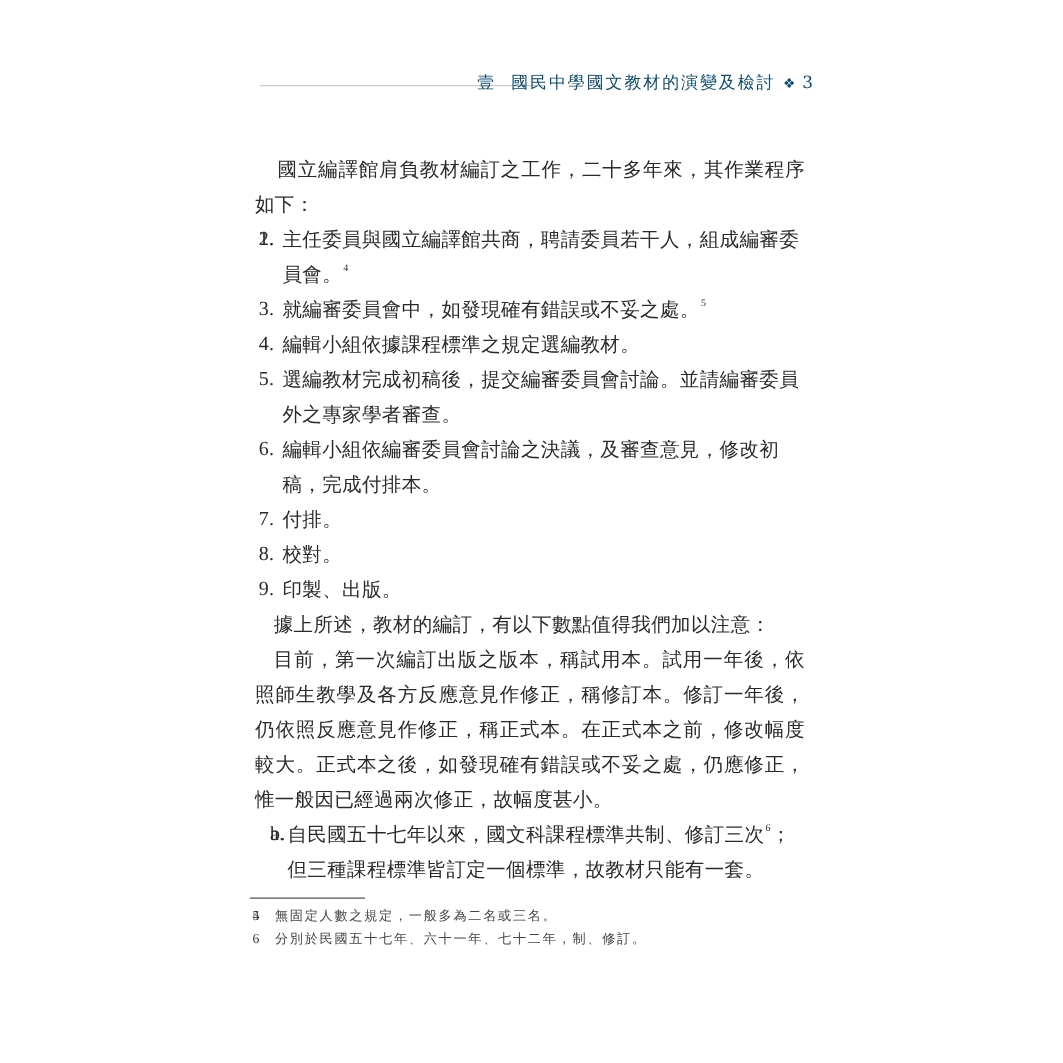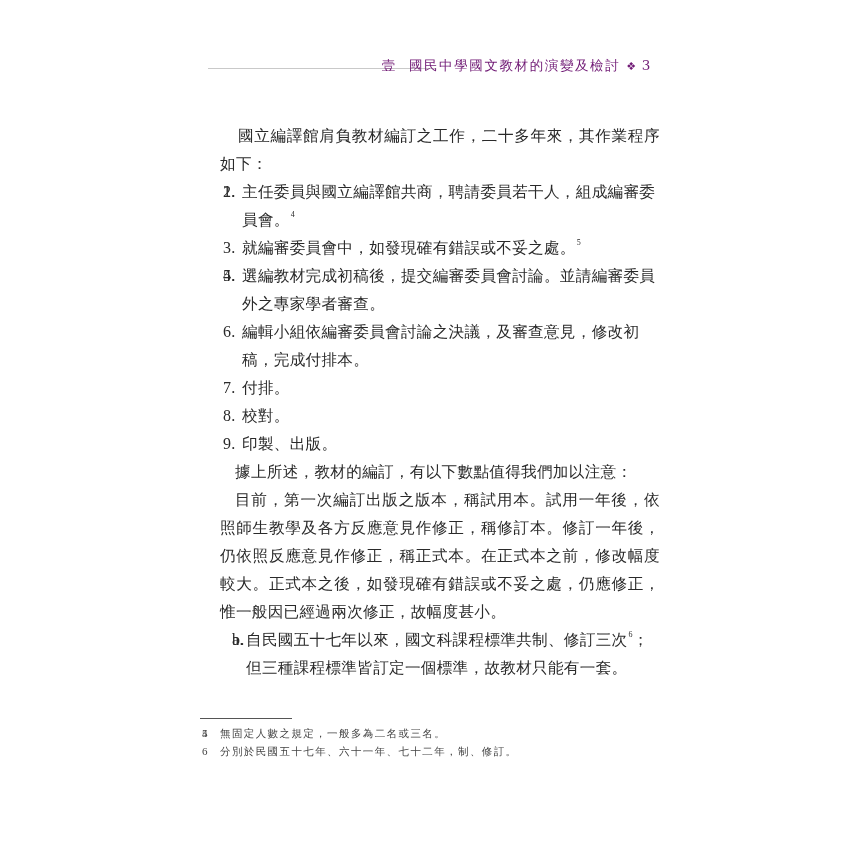--- a/index.html
+++ b/index.html
@@ -2,25 +2,25 @@
 <html><head>
 <meta charset="utf-8">
 <style>
   html, body { margin: 0; padding: 0; background: #ffffff; }
   body { width: 850px; height: 850px; position: relative; overflow: hidden;
          font-family: "DejaVu Serif", "Liberation Serif", serif; color: #2a2a2a; }
   .page { position: absolute; left: 0; top: 0; width: 850px; height: 850px; background: #fff; }
 
   .running-head { position: absolute; top: 57px; left: 205px; width: 447px; height: 20px; }
   .running-head .rule { position: absolute; left: 3px; top: 11px; width: 228px; height: 1px; background: #c9c9c9; }
-  .running-head .text { position: absolute; right: 0; top: 0; font-size: 13.5px; letter-spacing: 1.6px; white-space: nowrap; color: #701a75; text-align: right; }
+  .running-head .text { position: absolute; right: 0; top: 0; font-size: 13.5px; letter-spacing: 1.6px; white-space: nowrap; color: #0c4a6e; text-align: right; }
   .running-head .chap { margin-right: 12px; }
   .running-head .orn { font-size: 11px; margin: 0 4px 0 6px; }
 
-  .body { position: absolute; left: 220px; top: 122px; width: 440px; font-size: 15.6px; line-height: 28px; }
+  .body { position: absolute; left: 204px; top: 122px; width: 440px; font-size: 15.6px; line-height: 28px; }
   .para { margin: 0; text-indent: 15px; text-align: justify; letter-spacing: 0.3px; }
   .para.noindent-first { text-indent: 18px; }
   .olist { margin: 0; padding: 0; list-style: none; }
   .olist li { position: relative; padding-left: 22px; letter-spacing: 0.3px; }
   .olist li .num { position: absolute; left: 3px; top: 0; font-family: "Liberation Serif", serif; font-size: 16px; }
   .alist { margin: 0; padding: 0 0 0 12px; list-style: none; }
   .alist li { position: relative; padding-left: 14px; letter-spacing: 0.3px; }
   .alist li .num { position: absolute; left: 0; top: 0; font-family: "Liberation Serif", serif; font-size: 16px; }
   sup { font-size: 8px; vertical-align: 8px; line-height: 0; margin-left: 1px; font-family: "Liberation Serif", serif; }
 
@@ -41,21 +41,21 @@
     </div>
   </div>
 
   <div class="body">
     <p class="para noindent-first">國立編譯館肩負教材編訂之工作，二十多年來，其作業程序如下：</p>
 
     <ol class="olist">
       <li><span class="num">1.</span></li>
       <li><span class="num">2.</span><span>主任委員與國立編譯館共商，聘請委員若干人，組成編審委員會。</span><sup>4</sup></li>
       <li><span class="num">3.</span><span>就編審委員會中，如發現確有錯誤或不妥之處。</span><sup>5</sup></li>
-      <li><span class="num">4.</span></li>
+      <li><span class="num">4.</span><span>編輯小組依據課程標準之規定選編教材。</span></li>
       <li><span class="num">5.</span><span>選編教材完成初稿後，提交編審委員會討論。並請編審委員外之專家學者審查。</span></li>
       <li><span class="num">6.</span><span>編輯小組依編審委員會討論之決議，及審查意見，修改初稿，完成付排本。</span></li>
       <li><span class="num">7.</span><span>付排。</span></li>
       <li><span class="num">8.</span><span>校對。</span></li>
       <li><span class="num">9.</span><span>印製、出版。</span></li>
     </ol>
 
     <p class="para">據上所述，教材的編訂，有以下數點值得我們加以注意：</p>
     <p class="para">目前，第一次編訂出版之版本，稱試用本。試用一年後，依照師生教學及各方反應意見作修正，稱修訂本。修訂一年後，仍依照反應意見作修正，稱正式本。在正式本之前，修改幅度較大。正式本之後，如發現確有錯誤或不妥之處，仍應修正，惟一般因已經過兩次修正，故幅度甚小。</p>
 

